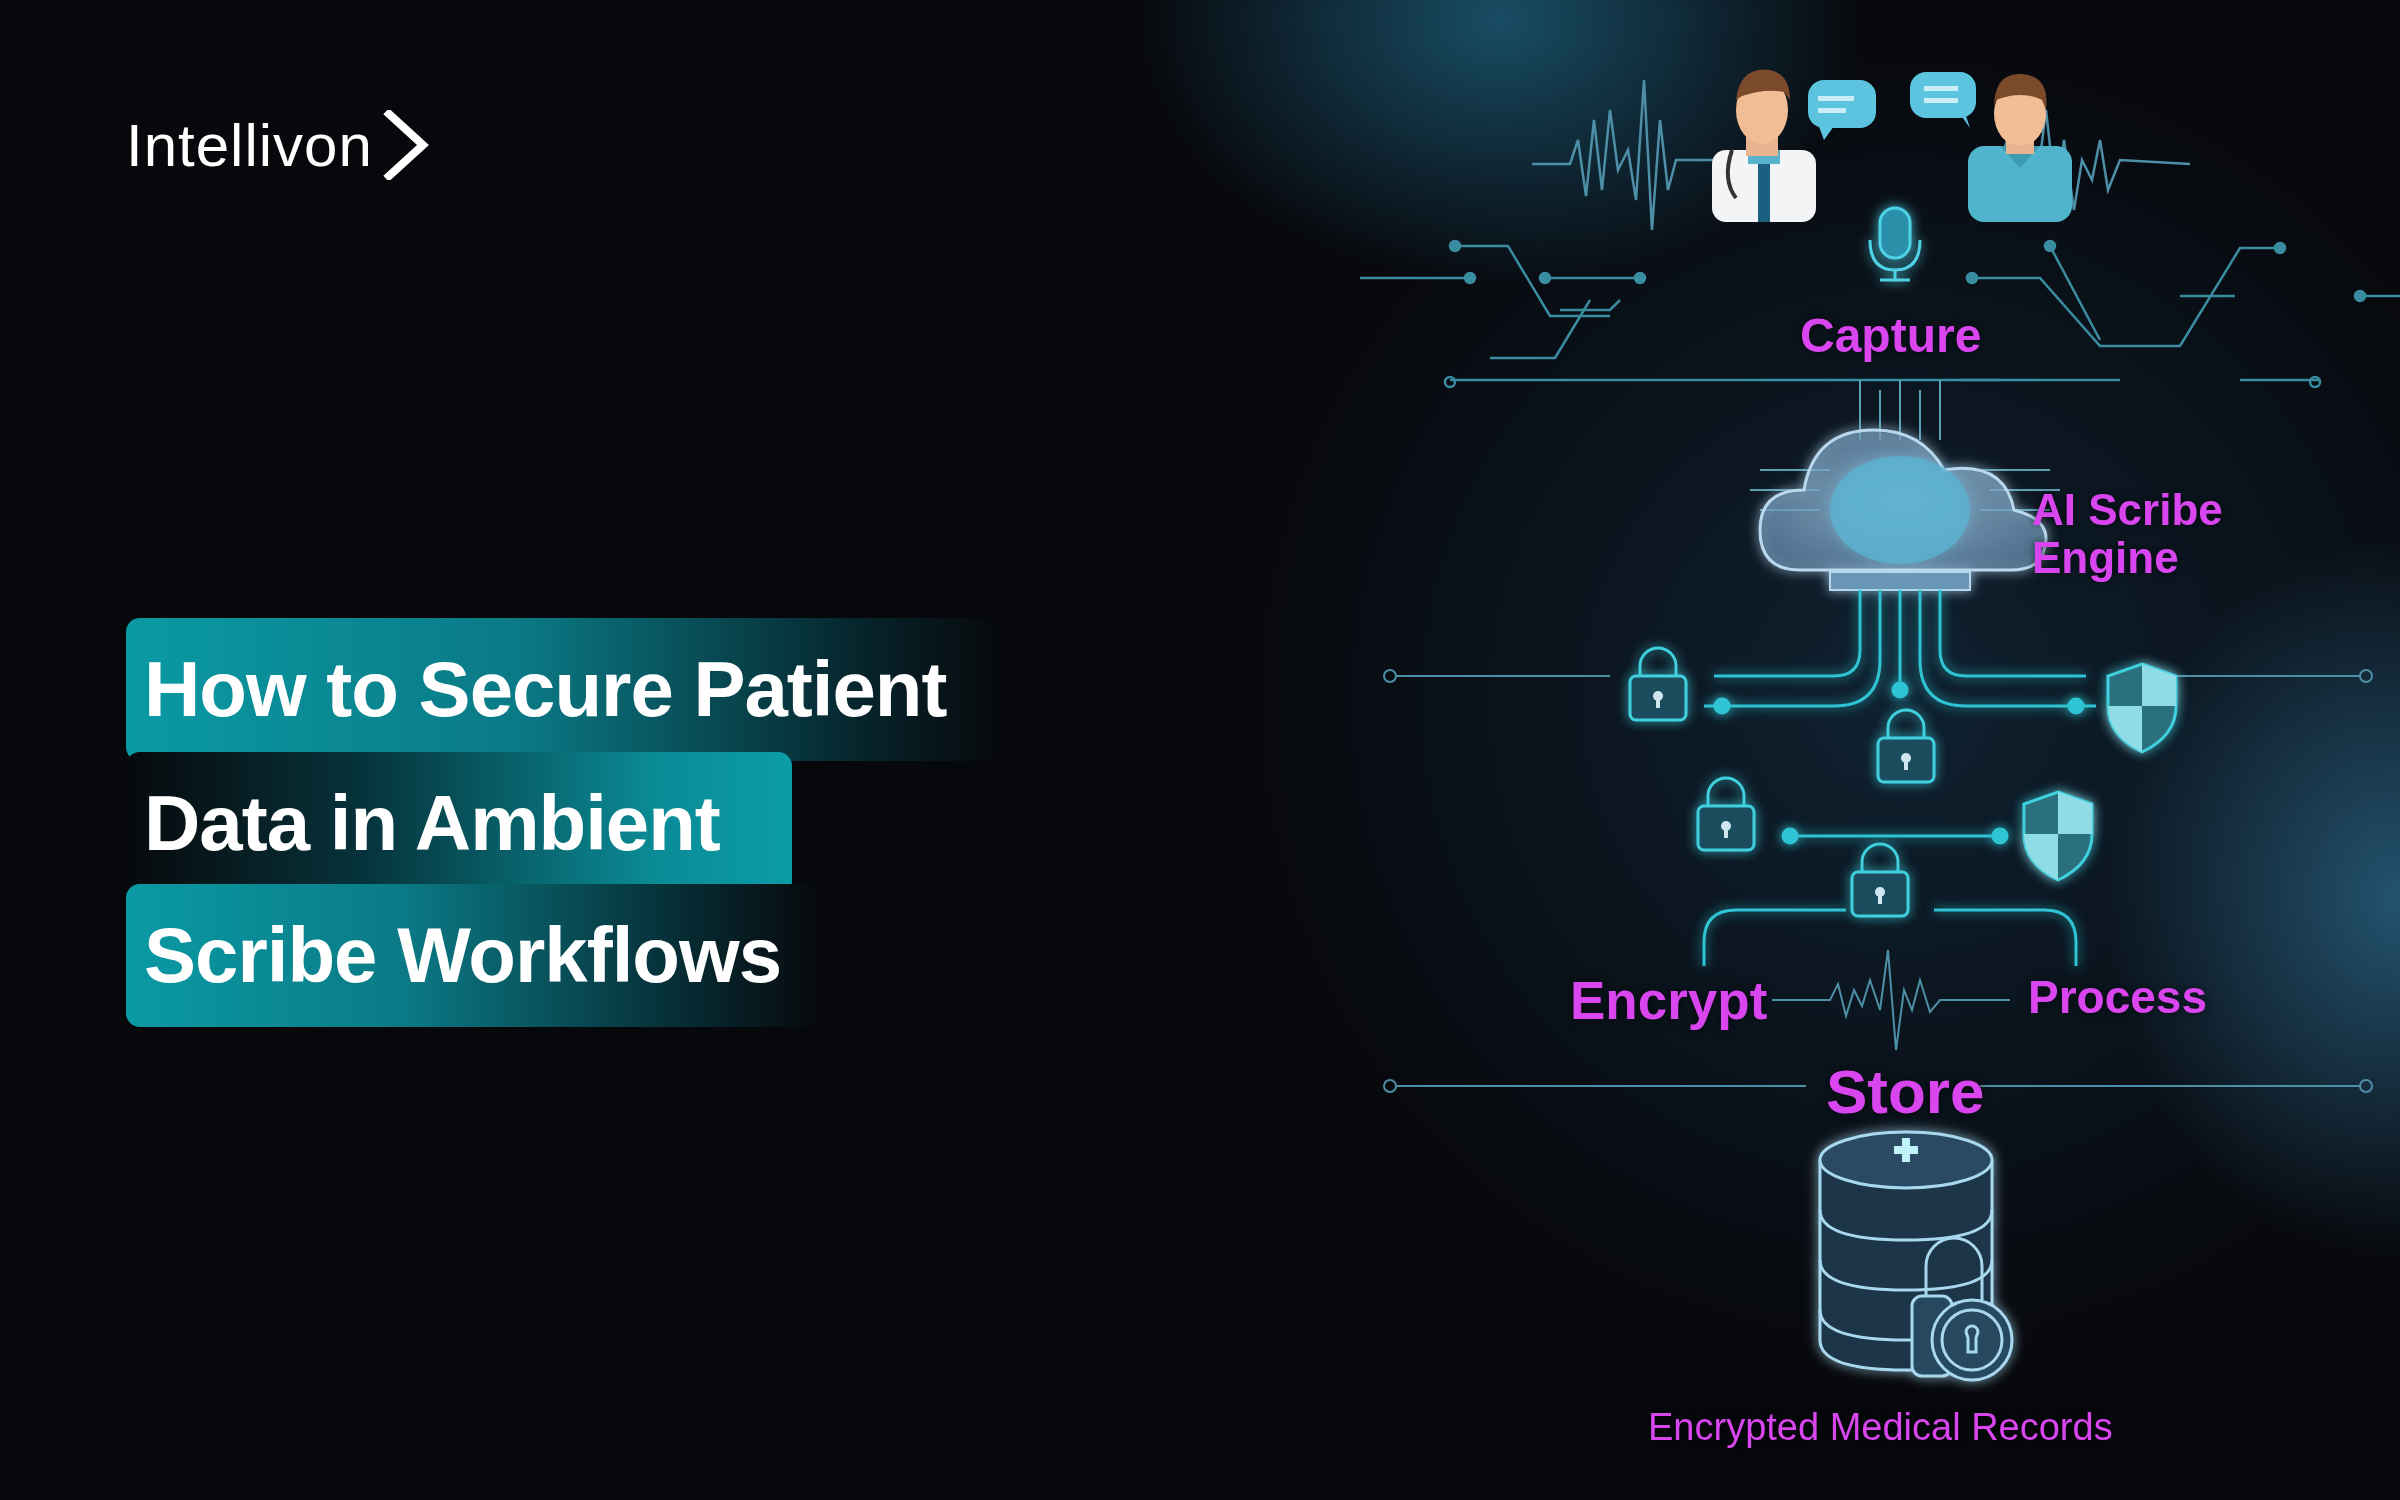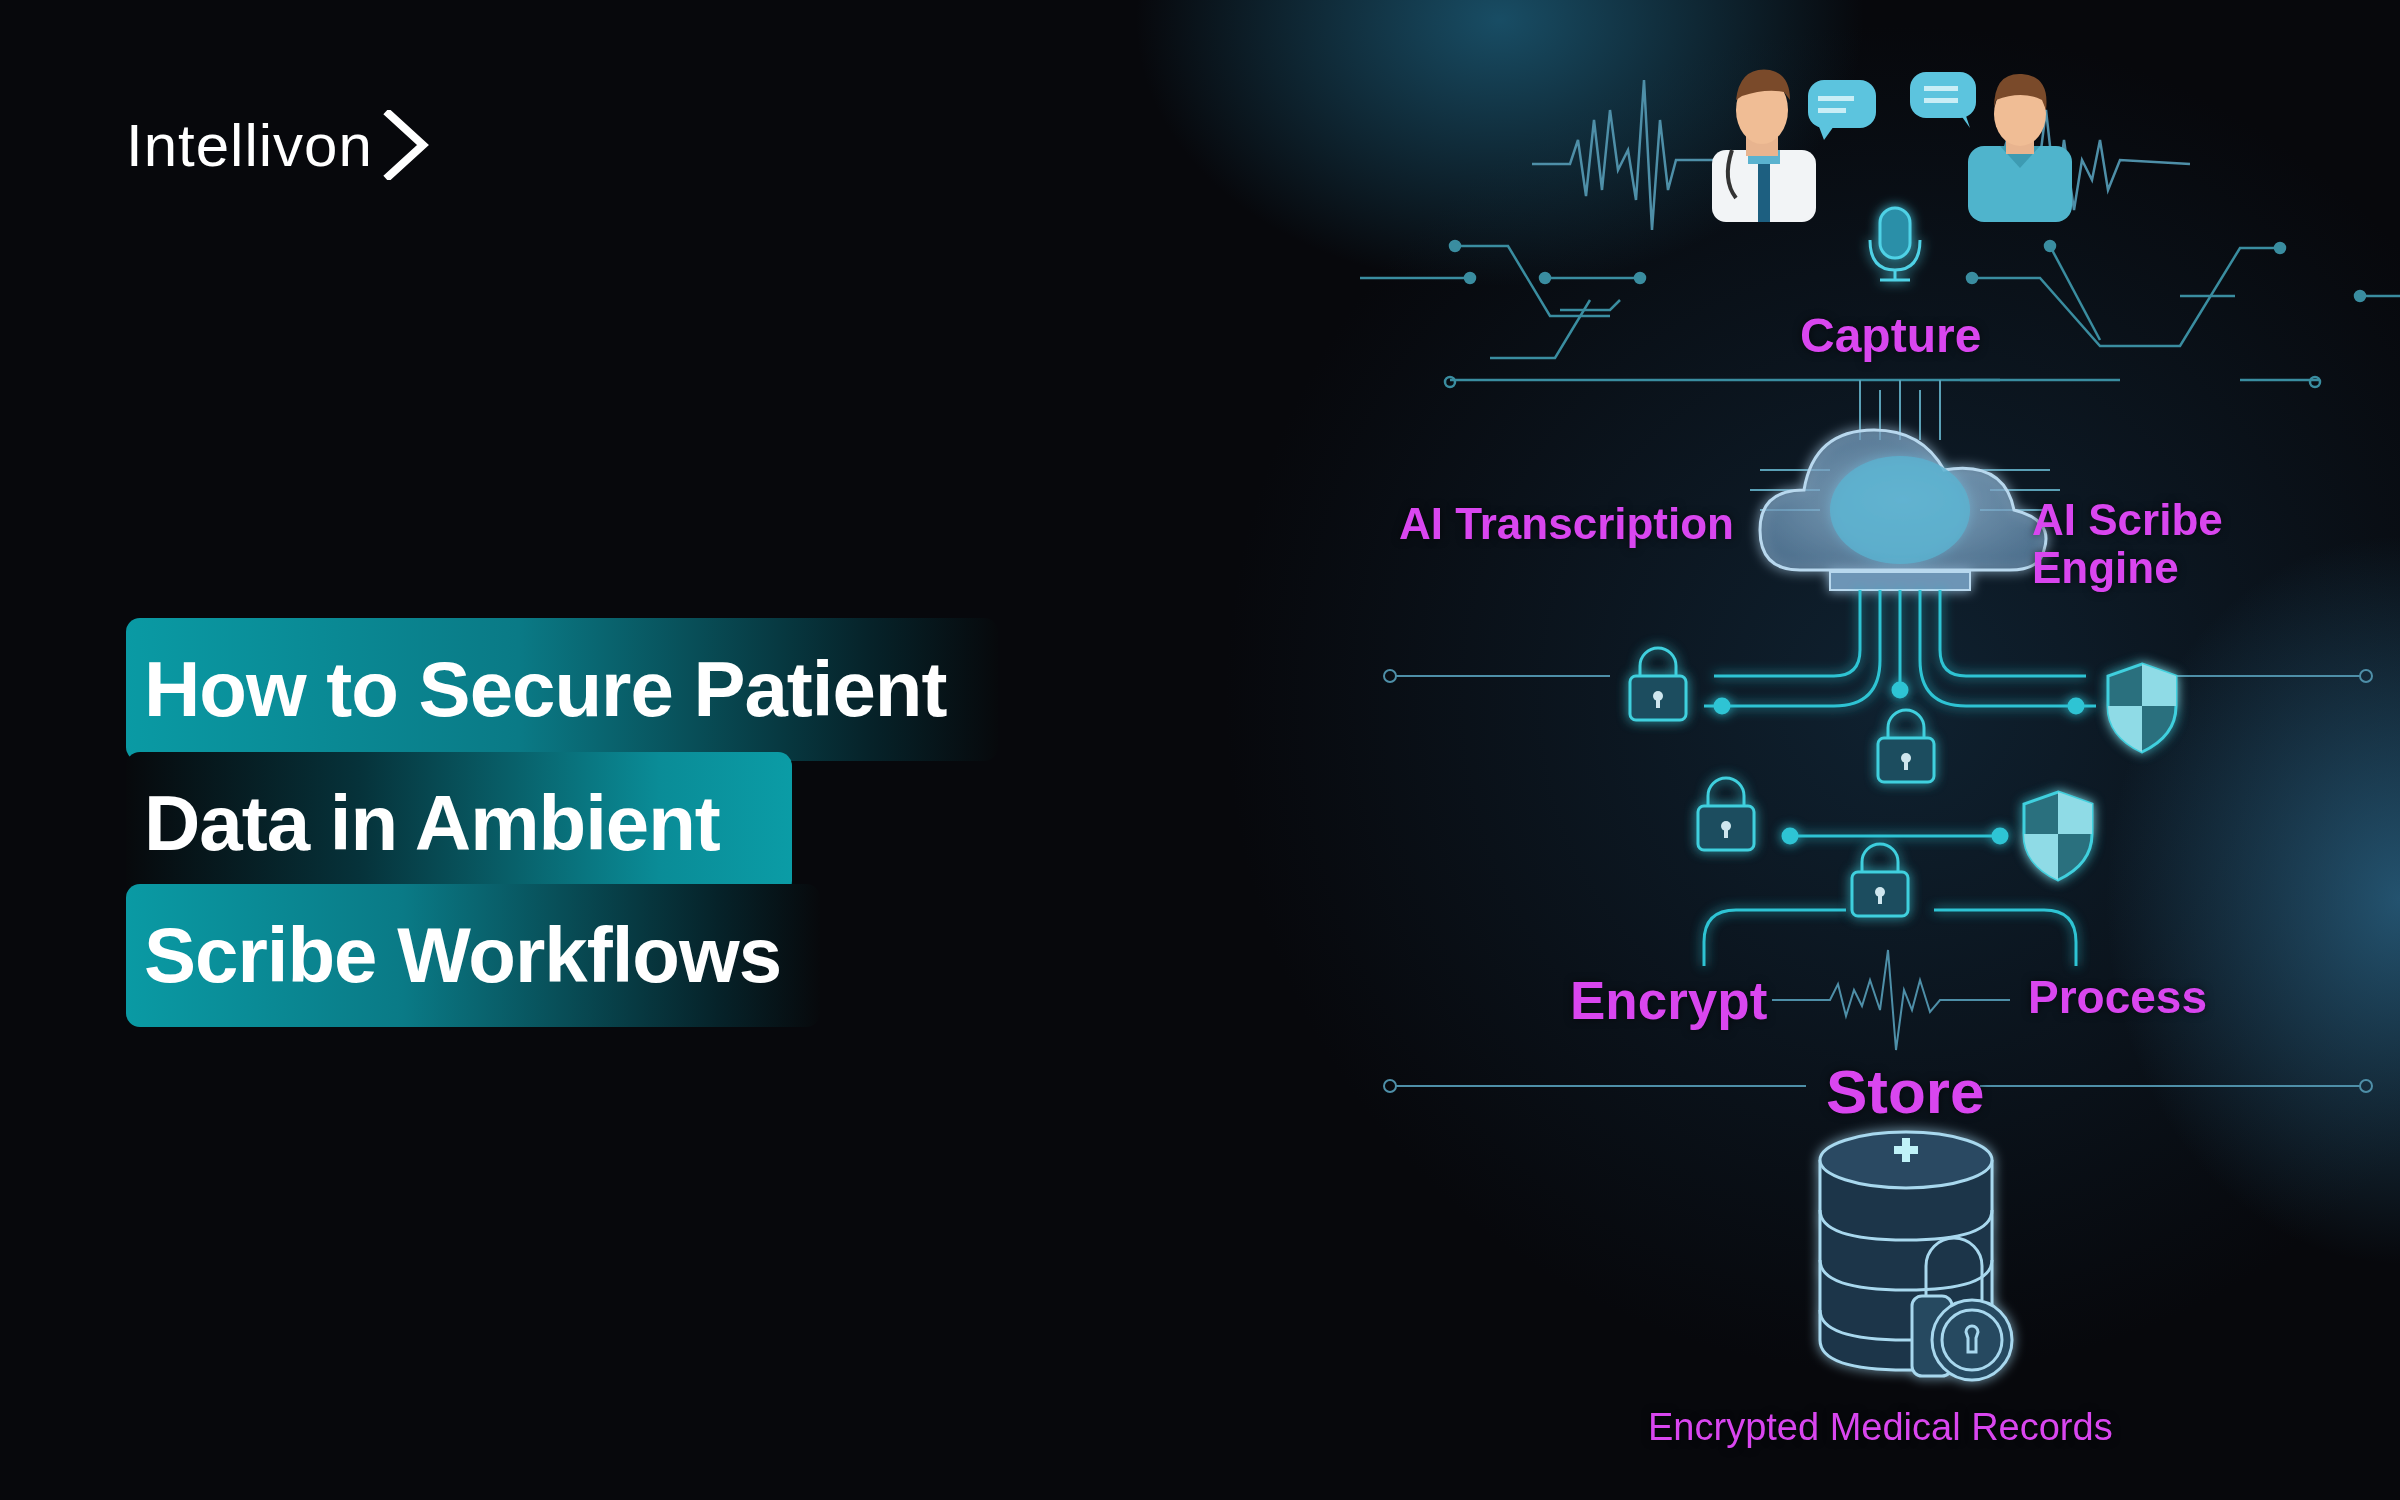--- a/index.html
+++ b/index.html
@@ -31,21 +31,21 @@
   }
   .l1 { top:0; width:872px; background:linear-gradient(90deg,#0a9aa4 0%, #0a7a86 45%, #06232a 85%, #07090c 100%); }
   .l2 { top:134px; width:666px; background:linear-gradient(90deg,#07090c 0%, #06323a 35%, #0a8c97 80%, #0b9ca6 100%); }
   .l3 { top:266px; width:694px; background:linear-gradient(90deg,#0a9aa4 0%, #0a7a86 40%, #06232a 85%, #07090c 100%); }
 
   .diagram { position:absolute; left:1360px; top:0; width:1040px; height:1500px; }
   .diagram svg { position:absolute; left:0; top:0; }
   .lbl { position:absolute; color:#d946ef; font-weight:700; white-space:nowrap; text-shadow:0 0 8px rgba(0,0,0,0.6); }
   .lbl-capture { left:440px; top:308px; font-size:48px; }
   .lbl-aita { left:28px; top:500px; font-size:44px; text-align:right; line-height:48px; width:346px; }
-  .lbl-engine { left:672px; top:496px; font-size:44px; line-height:48px; }
+  .lbl-engine { left:672px; top:486px; font-size:44px; line-height:48px; }
   .lbl-encrypt { left:210px; top:970px; font-size:53px; }
   .lbl-process { left:668px; top:970px; font-size:46px; }
   .lbl-store { left:466px; top:1056px; font-size:62px; }
   .lbl-records { left:288px; top:1406px; font-size:38px; font-weight:400; }
 </style>
 </head>
 <body>
 
 <div class="bg-glow"></div>
 
@@ -251,21 +251,20 @@
       <path d="M566 1300 v-34 a28 28 0 0 1 56 0 v34" fill="none"></path>
       <rect x="552" y="1296" width="40" height="80" rx="10" fill="#274860"></rect>
       <circle cx="612" cy="1340" r="40" fill="#274860"></circle>
       <circle cx="612" cy="1340" r="30" fill="none"></circle>
       <path d="M606 1332 a6 6 0 1 1 12 0 l-2 6 v14 h-8 v-14 z" fill="none"></path>
     </g>
   </svg>
 
   <div class="lbl lbl-capture">Capture</div>
   <div class="lbl lbl-aita">
-    <div>AI Transcription</div>
   </div>
   <div class="lbl lbl-engine">
     <div>AI Scribe</div>
     <div>Engine</div>
   </div>
   <div class="lbl lbl-encrypt">Encrypt</div>
   <div class="lbl lbl-process">Process</div>
   <div class="lbl lbl-store">Store</div>
   <div class="lbl lbl-records">Encrypted Medical Records</div>
 </div>

